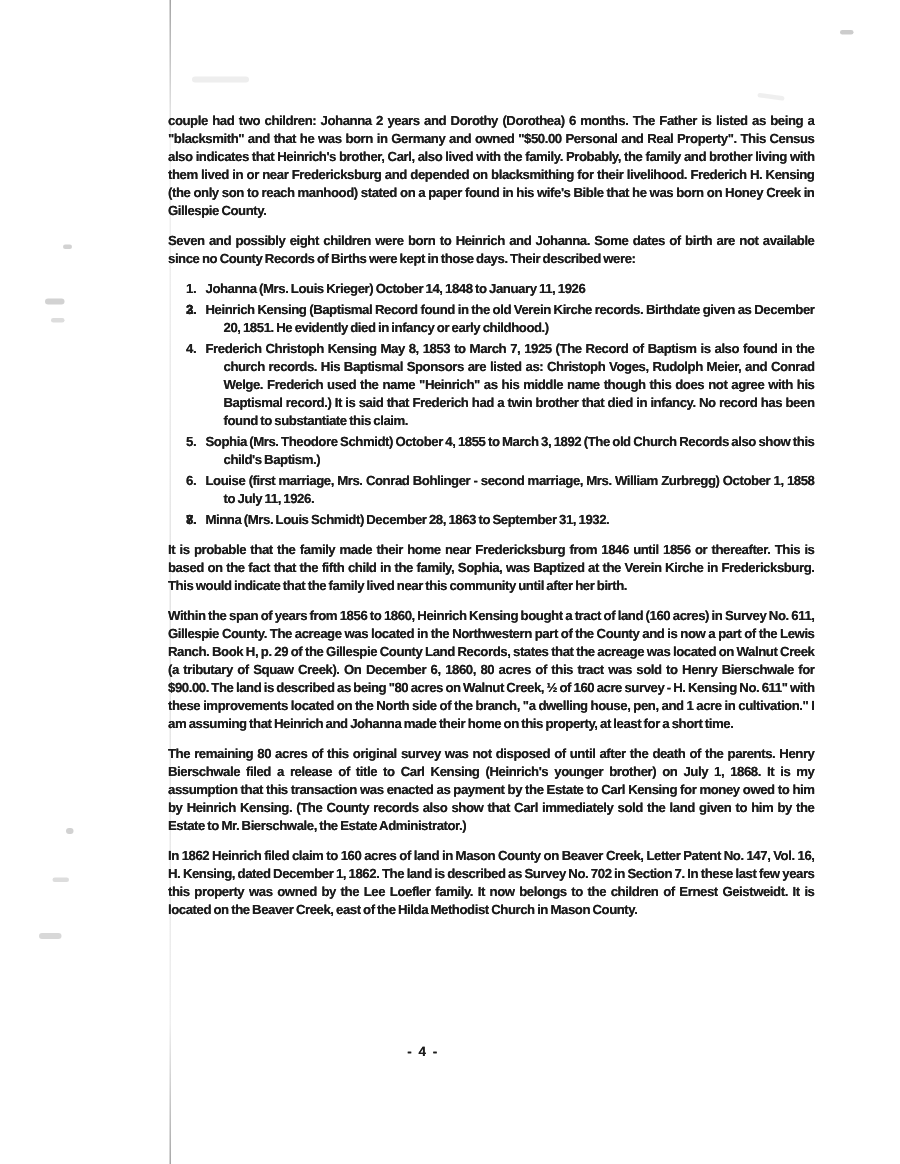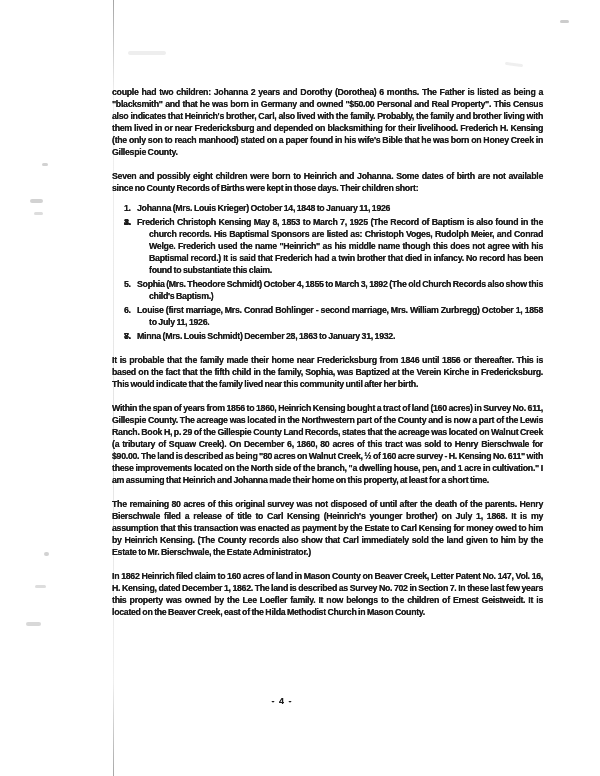--- a/index.html
+++ b/index.html
@@ -50,21 +50,21 @@
     width: 431px;
     color: #1c1c1c;
     font-size: 8.8px;
     line-height: 12px;
     font-weight: 700;
     letter-spacing: -0.3px;
     word-spacing: -0.5px;
     text-align: justify;
     text-shadow: 0 0 0.3px rgba(25,25,25,0.85);
   }
-  .para { margin: 12px 0 8px 0; }
+  .para { margin: 0 0 8px 0; }
   .childlist {
     list-style: none;
     margin: 0 0 8px 0;
     padding: 0;
   }
   .child {
     position: relative;
     padding-left: 37px;
     text-indent: -12px;
     margin: 0 0 2px 0;
@@ -100,46 +100,46 @@
   <div class="smudge sm-d"></div>
   <div class="smudge sm-e"></div>
   <div class="smudge sm-f"></div>
   <div class="smudge sm-g"></div>
   <div class="smudge sm-h"></div>
   <div class="smudge sm-i"></div>
 
   <div class="textblock">
 
     <p class="para">couple had two children: Johanna 2 years and Dorothy (Dorothea) 6 months. The Father is listed as being a "blacksmith" and that he was born in Germany and owned "$50.00 Personal and Real Property". This Census also indicates that Heinrich's brother, Carl, also lived with the family. Probably, the family and brother living with them lived in or near Fredericksburg and depended on blacksmithing for their livelihood. Frederich H. Kensing (the only son to reach manhood) stated on a paper found in his wife's Bible that he was born on Honey Creek in Gillespie County.</p>
-    <p class="para">Seven and possibly eight children were born to Heinrich and Johanna. Some dates of birth are not available since no County Records of Births were kept in those days. Their children short:</p>
+    <p class="para">Seven and possibly eight children were born to Heinrich and Johanna. Some dates of birth are not available since no County Records of Births were kept in those days. Their described were:</p>
 
     <ol class="childlist">
       <li class="child">
         <span class="num">1.</span><span>Johanna (Mrs. Louis Krieger) October 14, 1848 to January 11, 1926</span>
       </li>
       <li class="child">
         <span class="num">2.</span>
       </li>
       <li class="child">
-        <span class="num">3.</span>
+        <span class="num">3.</span><span>Heinrich Kensing (Baptismal Record found in the old Verein Kirche records. Birthdate given as December 20, 1851. He evidently died in infancy or early childhood.)</span>
       </li>
       <li class="child">
         <span class="num">4.</span><span>Frederich Christoph Kensing May 8, 1853 to March 7, 1925 (The Record of Baptism is also found in the church records. His Baptismal Sponsors are listed as: Christoph Voges, Rudolph Meier, and Conrad Welge. Frederich used the name "Heinrich" as his middle name though this does not agree with his Baptismal record.) It is said that Frederich had a twin brother that died in infancy. No record has been found to substantiate this claim.</span>
       </li>
       <li class="child">
         <span class="num">5.</span><span>Sophia (Mrs. Theodore Schmidt) October 4, 1855 to March 3, 1892 (The old Church Records also show this child's Baptism.)</span>
       </li>
       <li class="child">
         <span class="num">6.</span><span>Louise (first marriage, Mrs. Conrad Bohlinger - second marriage, Mrs. William Zurbregg) October 1, 1858 to July 11, 1926.</span>
       </li>
       <li class="child">
         <span class="num">7.</span>
       </li>
       <li class="child">
-        <span class="num">8.</span><span>Minna (Mrs. Louis Schmidt) December 28, 1863 to January 31, 1932.</span>
+        <span class="num">8.</span><span>Minna (Mrs. Louis Schmidt) December 28, 1863 to September 31, 1932.</span>
       </li>
     </ol>
 
     <p class="para">It is probable that the family made their home near Fredericksburg from 1846 until 1856 or thereafter. This is based on the fact that the fifth child in the family, Sophia, was Baptized at the Verein Kirche in Fredericksburg. This would indicate that the family lived near this community until after her birth.</p>
     <p class="para">Within the span of years from 1856 to 1860, Heinrich Kensing bought a tract of land (160 acres) in Survey No. 611, Gillespie County. The acreage was located in the Northwestern part of the County and is now a part of the Lewis Ranch. Book H, p. 29 of the Gillespie County Land Records, states that the acreage was located on Walnut Creek (a tributary of Squaw Creek). On December 6, 1860, 80 acres of this tract was sold to Henry Bierschwale for $90.00. The land is described as being "80 acres on Walnut Creek, ½ of 160 acre survey - H. Kensing No. 611" with these improvements located on the North side of the branch, "a dwelling house, pen, and 1 acre in cultivation." I am assuming that Heinrich and Johanna made their home on this property, at least for a short time.</p>
     <p class="para">The remaining 80 acres of this original survey was not disposed of until after the death of the parents. Henry Bierschwale filed a release of title to Carl Kensing (Heinrich's younger brother) on July 1, 1868. It is my assumption that this transaction was enacted as payment by the Estate to Carl Kensing for money owed to him by Heinrich Kensing. (The County records also show that Carl immediately sold the land given to him by the Estate to Mr. Bierschwale, the Estate Administrator.)</p>
     <p class="para">In 1862 Heinrich filed claim to 160 acres of land in Mason County on Beaver Creek, Letter Patent No. 147, Vol. 16, H. Kensing, dated December 1, 1862. The land is described as Survey No. 702 in Section 7. In these last few years this property was owned by the Lee Loefler family. It now belongs to the children of Ernest Geistweidt. It is located on the Beaver Creek, east of the Hilda Methodist Church in Mason County.</p>
 
   </div>
 

